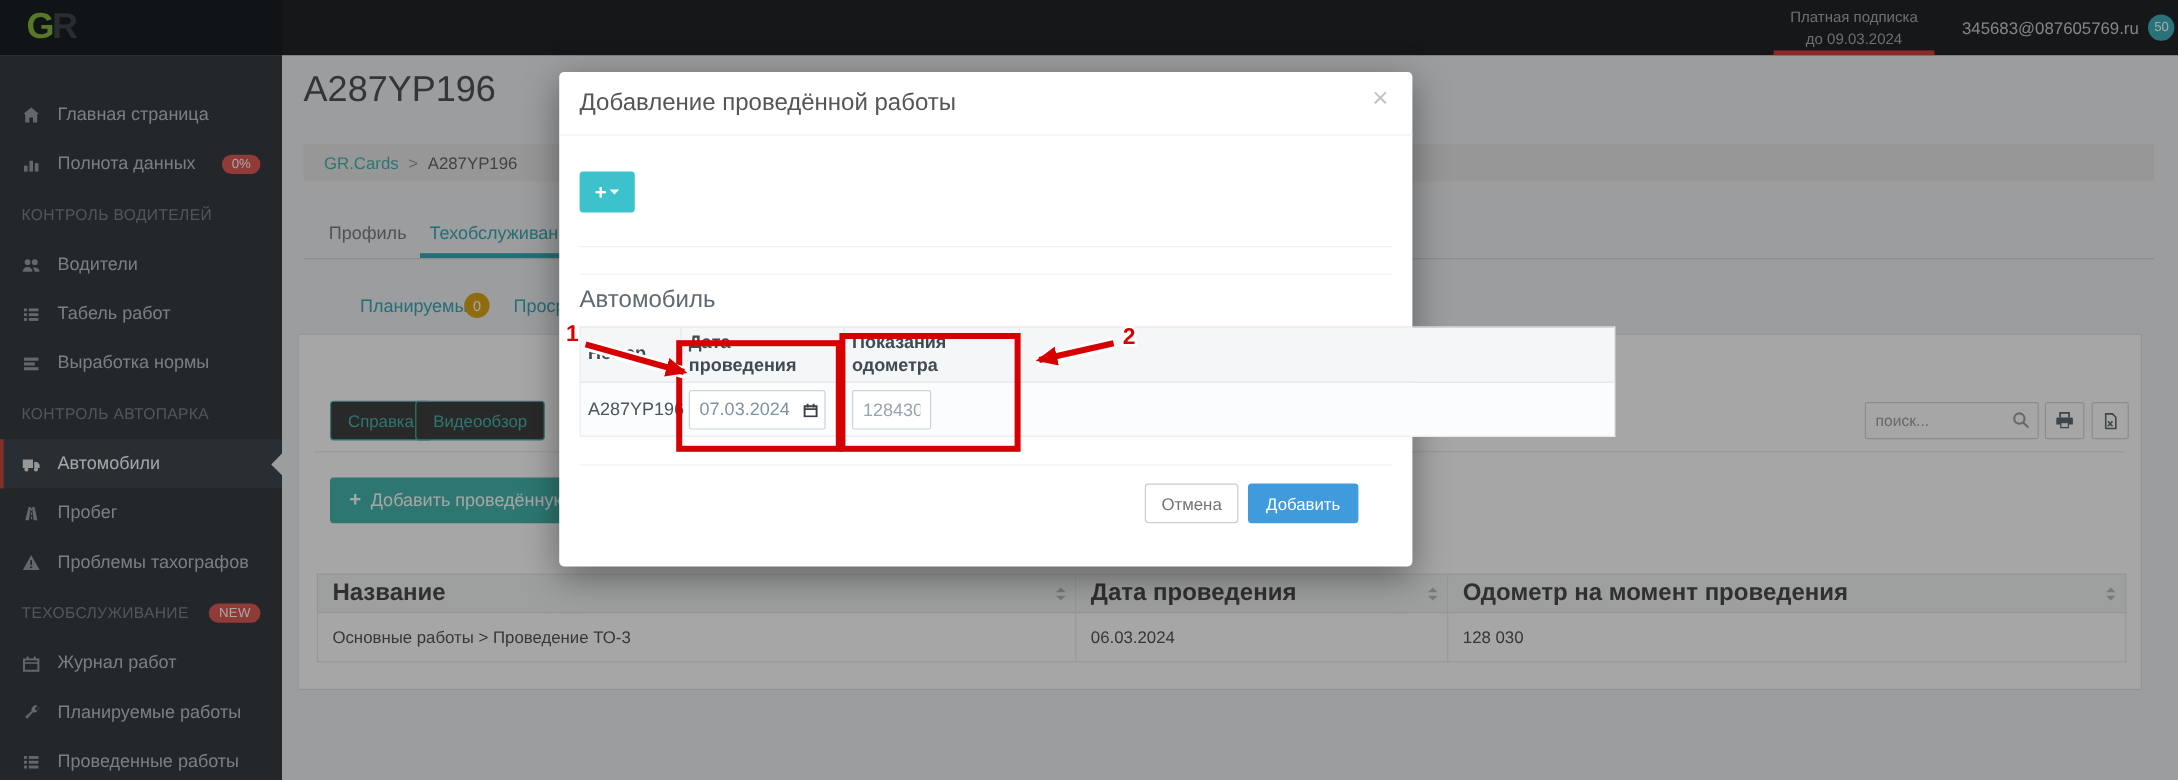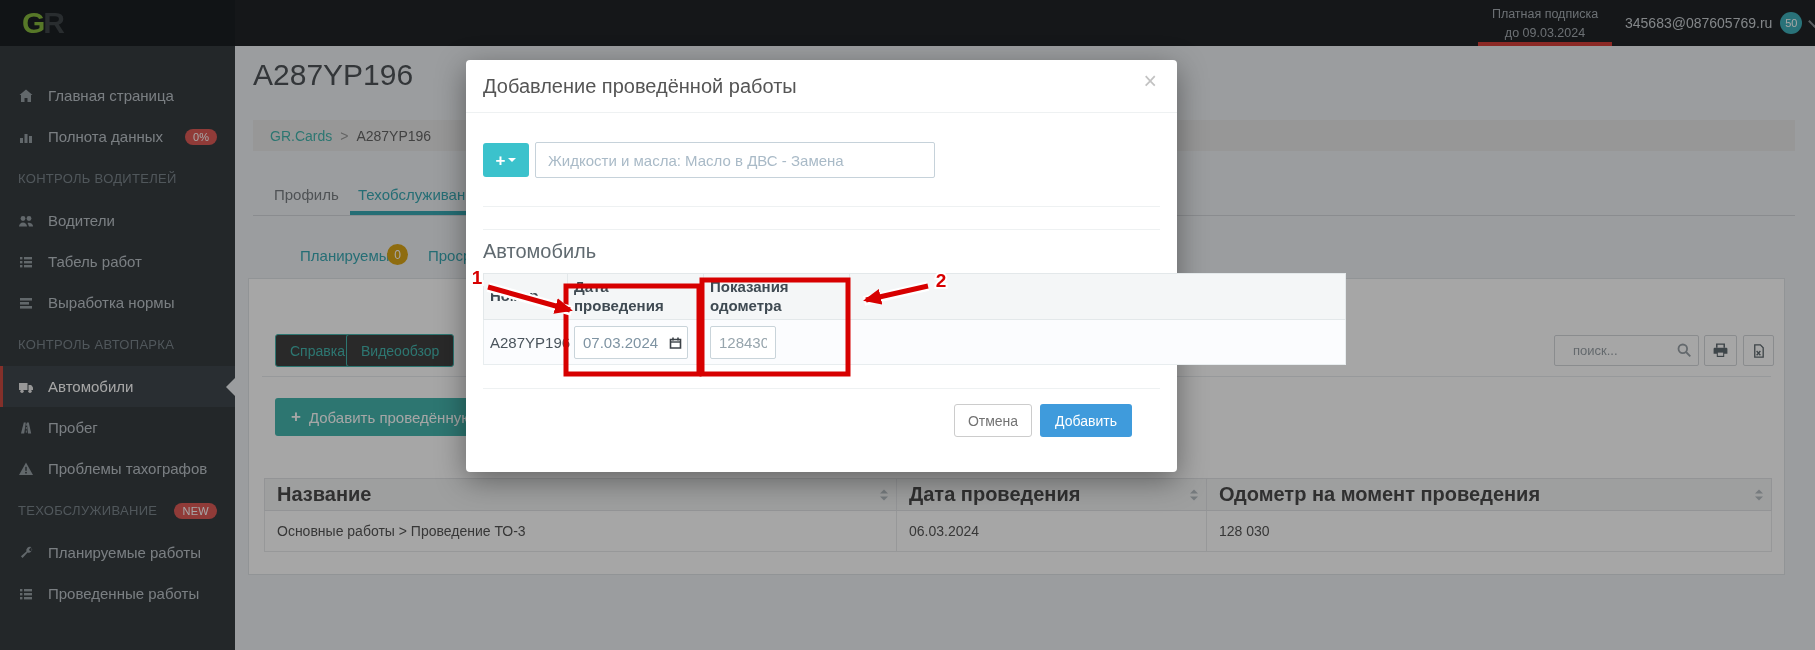--- a/index.html
+++ b/index.html
@@ -7,21 +7,21 @@
   #app{position:relative;width:1815px;height:650px;background:#eef1f4;overflow:hidden;}
 
   
   .topbar{position:absolute;left:0;top:0;width:1815px;height:46px;background:#212427;z-index:5;}
   .logo-area{position:absolute;left:0;top:0;width:235px;height:46px;background:#1b1f22;display:flex;align-items:center;padding-left:22px;}
   .logo-g{font-size:30px;font-weight:bold;color:#86b93e;letter-spacing:-2px;}
   .logo-r{font-size:30px;font-weight:bold;color:#3f4549;}
   .subscription{position:absolute;left:1481px;top:0;width:128px;height:46px;text-align:center;color:#a6adb3;font-size:12.5px;line-height:1.55;padding-top:5px;}
   .subscription .bar{position:absolute;left:-3px;right:-3px;bottom:0;height:4px;background:#d8403a;}
   .account{position:absolute;left:1625px;top:0;height:46px;display:flex;align-items:center;gap:8px;}
-  .account .email{color:#c9ced2;font-size:14px;}
+  .account .email{color:#c9ced2;font-size:14px;margin-left:10px;}
   .account .badge50{width:22px;height:22px;border-radius:50%;background:#3fb0ba;color:#fff;font-size:11px;display:flex;align-items:center;justify-content:center;}
   .chev{width:9px;height:9px;border-right:2px solid #8a9094;border-bottom:2px solid #8a9094;transform:rotate(45deg);margin-top:-4px;}
 
   
   .sidebar{position:absolute;left:0;top:46px;width:235px;bottom:0;background:#363c40;padding-top:29px;z-index:4;}
   .s-item{position:relative;height:41px;display:flex;align-items:center;color:#bcc3c8;font-size:15px;border-left:3px solid transparent;cursor:default;}
   .s-item .ic{width:16px;height:16px;margin:0 14px 0 15px;color:#97a0a5;flex:none;}
   .s-item.active{background:#40484d;color:#fff;border-left-color:#cb4b41;}
   .s-item.active .ic{color:#e8e8e8;}
   .s-item.active::after{content:"";position:absolute;right:0;top:50%;margin-top:-9px;border:9px solid transparent;border-right-color:#eef1f4;}
@@ -43,21 +43,21 @@
   .subtab.planned{left:300px;}
   .subtab.overdue{left:428px;}
   .badge-gold{position:absolute;left:387px;top:244px;width:21px;height:21px;border-radius:50%;background:#dba617;color:#fff;font-size:12px;display:flex;align-items:center;justify-content:center;z-index:1;}
 
   
   .card{position:absolute;left:248px;top:278px;right:30px;bottom:75px;background:#fff;border:1px solid #dfe3e6;z-index:1;}
   .btn-outline{position:absolute;top:55px;height:33px;padding:0 14px;border:1px solid #45b6ae;color:#45b6ae;background:#404040;border-radius:3px;font-size:14px;display:flex;align-items:center;cursor:pointer;}
   .btn-help{left:26px;}
   .btn-video{left:97px;}
   .search-wrap{position:absolute;left:1305px;top:56px;width:145px;height:31px;}
-  .search-wrap input{width:100%;height:100%;border:1px solid #d4d8db;border-radius:2px;padding:0 28px 0 18px;font-size:13px;color:#555;outline:none;}
+  .search-wrap input{width:100%;height:100%;border:1px solid #d4d8db;border-radius:2px;padding:0 28px 0 8px;font-size:13px;color:#555;outline:none;}
   .search-wrap input::placeholder{color:#9aa2a8;}
   .search-wrap .mag{position:absolute;right:7px;top:7px;width:16px;height:16px;color:#9aa2a8;}
   .icon-btn{position:absolute;top:56px;width:33px;height:31px;border:1px solid #d4d8db;border-radius:2px;background:#fff;display:flex;align-items:center;justify-content:center;color:#5f6a70;cursor:pointer;}
   .btn-print{left:1455px;}
   .btn-excel{left:1494px;width:31px;}
   .card-hr{position:absolute;left:13px;right:13px;top:97px;height:1px;background:#e9ecee;}
   .btn-add{position:absolute;left:26px;top:119px;height:38px;padding:0 16px;background:#45b6ae;color:#fff;border:none;border-radius:3px;font-size:15px;display:flex;align-items:center;gap:8px;cursor:pointer;white-space:nowrap;}
   .btn-add .plus{font-size:17px;font-weight:bold;}
 
   table.works{position:absolute;left:15px;top:199px;width:1507px;border-collapse:collapse;table-layout:fixed;}
@@ -252,20 +252,26 @@
     </div>
     <div class="s-item">
       <svg class="ic" viewBox="0 0 16 16" fill="currentColor">
           <use href="#i-warn"></use>
         </svg>
       <span>Проблемы тахографов</span>
     </div>
     <div class="s-section">
       <span>ТЕХОБСЛУЖИВАНИЕ</span>
       <span class="s-badge">NEW</span>
+    </div>
+    <div class="s-item">
+      <svg class="ic" viewBox="0 0 16 16" fill="currentColor">
+          <use href="#i-cal"></use>
+        </svg>
+      <span>Журнал работ</span>
     </div>
     <div class="s-item">
       <svg class="ic" viewBox="0 0 16 16" fill="currentColor">
           <use href="#i-wrench"></use>
         </svg>
       <span>Планируемые работы</span>
     </div>
     <div class="s-item">
       <svg class="ic" viewBox="0 0 16 16" fill="currentColor">
           <use href="#i-list"></use>
@@ -351,21 +357,20 @@
     <div class="modal-header">
       <span class="modal-title">Добавление проведённой работы</span>
       <span class="modal-close">×</span>
     </div>
     <div class="modal-body">
       <div class="work-row">
         <button class="btn-worktype">
           <span class="p">+</span>
           <span class="c"></span>
         </button>
-        <input class="work-input" type="text" placeholder="Жидкости и масла: Масло в ДВС - Замена" style="">
       </div>
       <hr class="m-hr h1">
       <hr class="m-hr h2">
       <div class="m-sect">Автомобиль</div>
       <table class="vtable">
         <colgroup>
             <col style="width:84px">
             <col style="width:136px">
             <col style="width:146px">
             <col>

